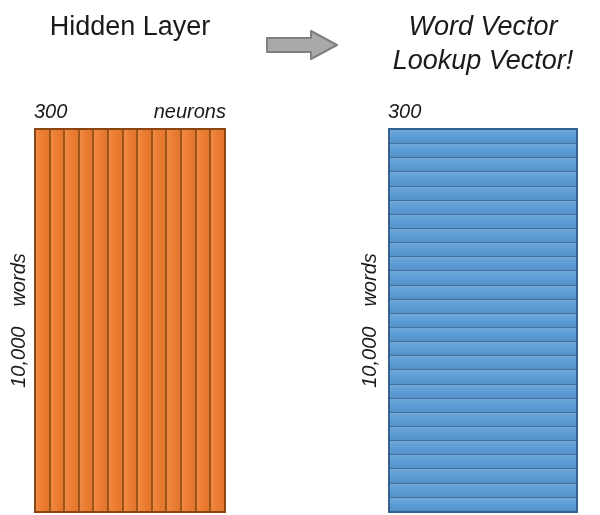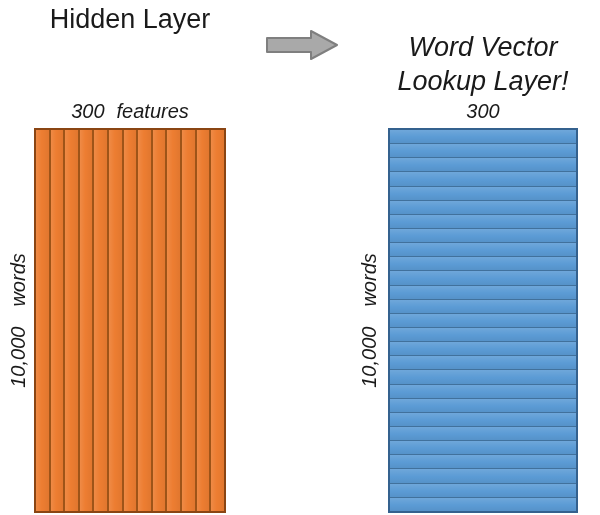--- a/index.html
+++ b/index.html
@@ -8,34 +8,34 @@
     width: 600px;
     height: 515px;
     background: var(--background, #fff);
     font-family: "Liberation Sans", sans-serif;
     color: var(--text, #1a1a1a);
     overflow: hidden;
   }
 
   .title {
     position: absolute;
-    top: 2px;
+    top: 9px;
     font-size: 27px;
     line-height: 34px;
     text-align: center;
     font-weight: 400;
   }
   .title.left  { left: 24px;  width: 212px; }
-  .title.right { left: 376px; width: 214px; font-style: italic; margin-top: 28px; }
+  .title.right { left: 376px; width: 214px; font-style: italic; }
 
   .top-label {
     position: absolute;
     top: 100px;
     display: flex;
-    justify-content: center;
+    justify-content: space-between;
     gap: 12px;
     font-style: italic;
     font-size: 20px;
   }
   .top-label.left  { left: 34px;  width: 192px; }
   .top-label.right { left: 388px; width: 190px; }
 
   .matrix {
     position: absolute;
     top: 128px;
@@ -112,26 +112,26 @@
   </div>
 
   <div class="arrow-wrap">
     <svg viewBox="0 0 76 36" aria-hidden="true">
       <polygon points="3,11 47,11 47,4 73,18 47,32 47,25 3,25"></polygon>
     </svg>
   </div>
 
   <div class="title right">
     <div>Word Vector</div>
-    <div>Lookup Layer!</div>
+    <div>Lookup Vector!</div>
   </div>
 
   <div class="top-label left">
     <span>300</span>
-    <span>features</span>
+    <span>neurons</span>
   </div>
 
   <div class="top-label right">
     <span>300</span>
   </div>
 
   <div class="side-label left">
     <div class="rot">
       <span>10,000</span>
       <span>words</span>

